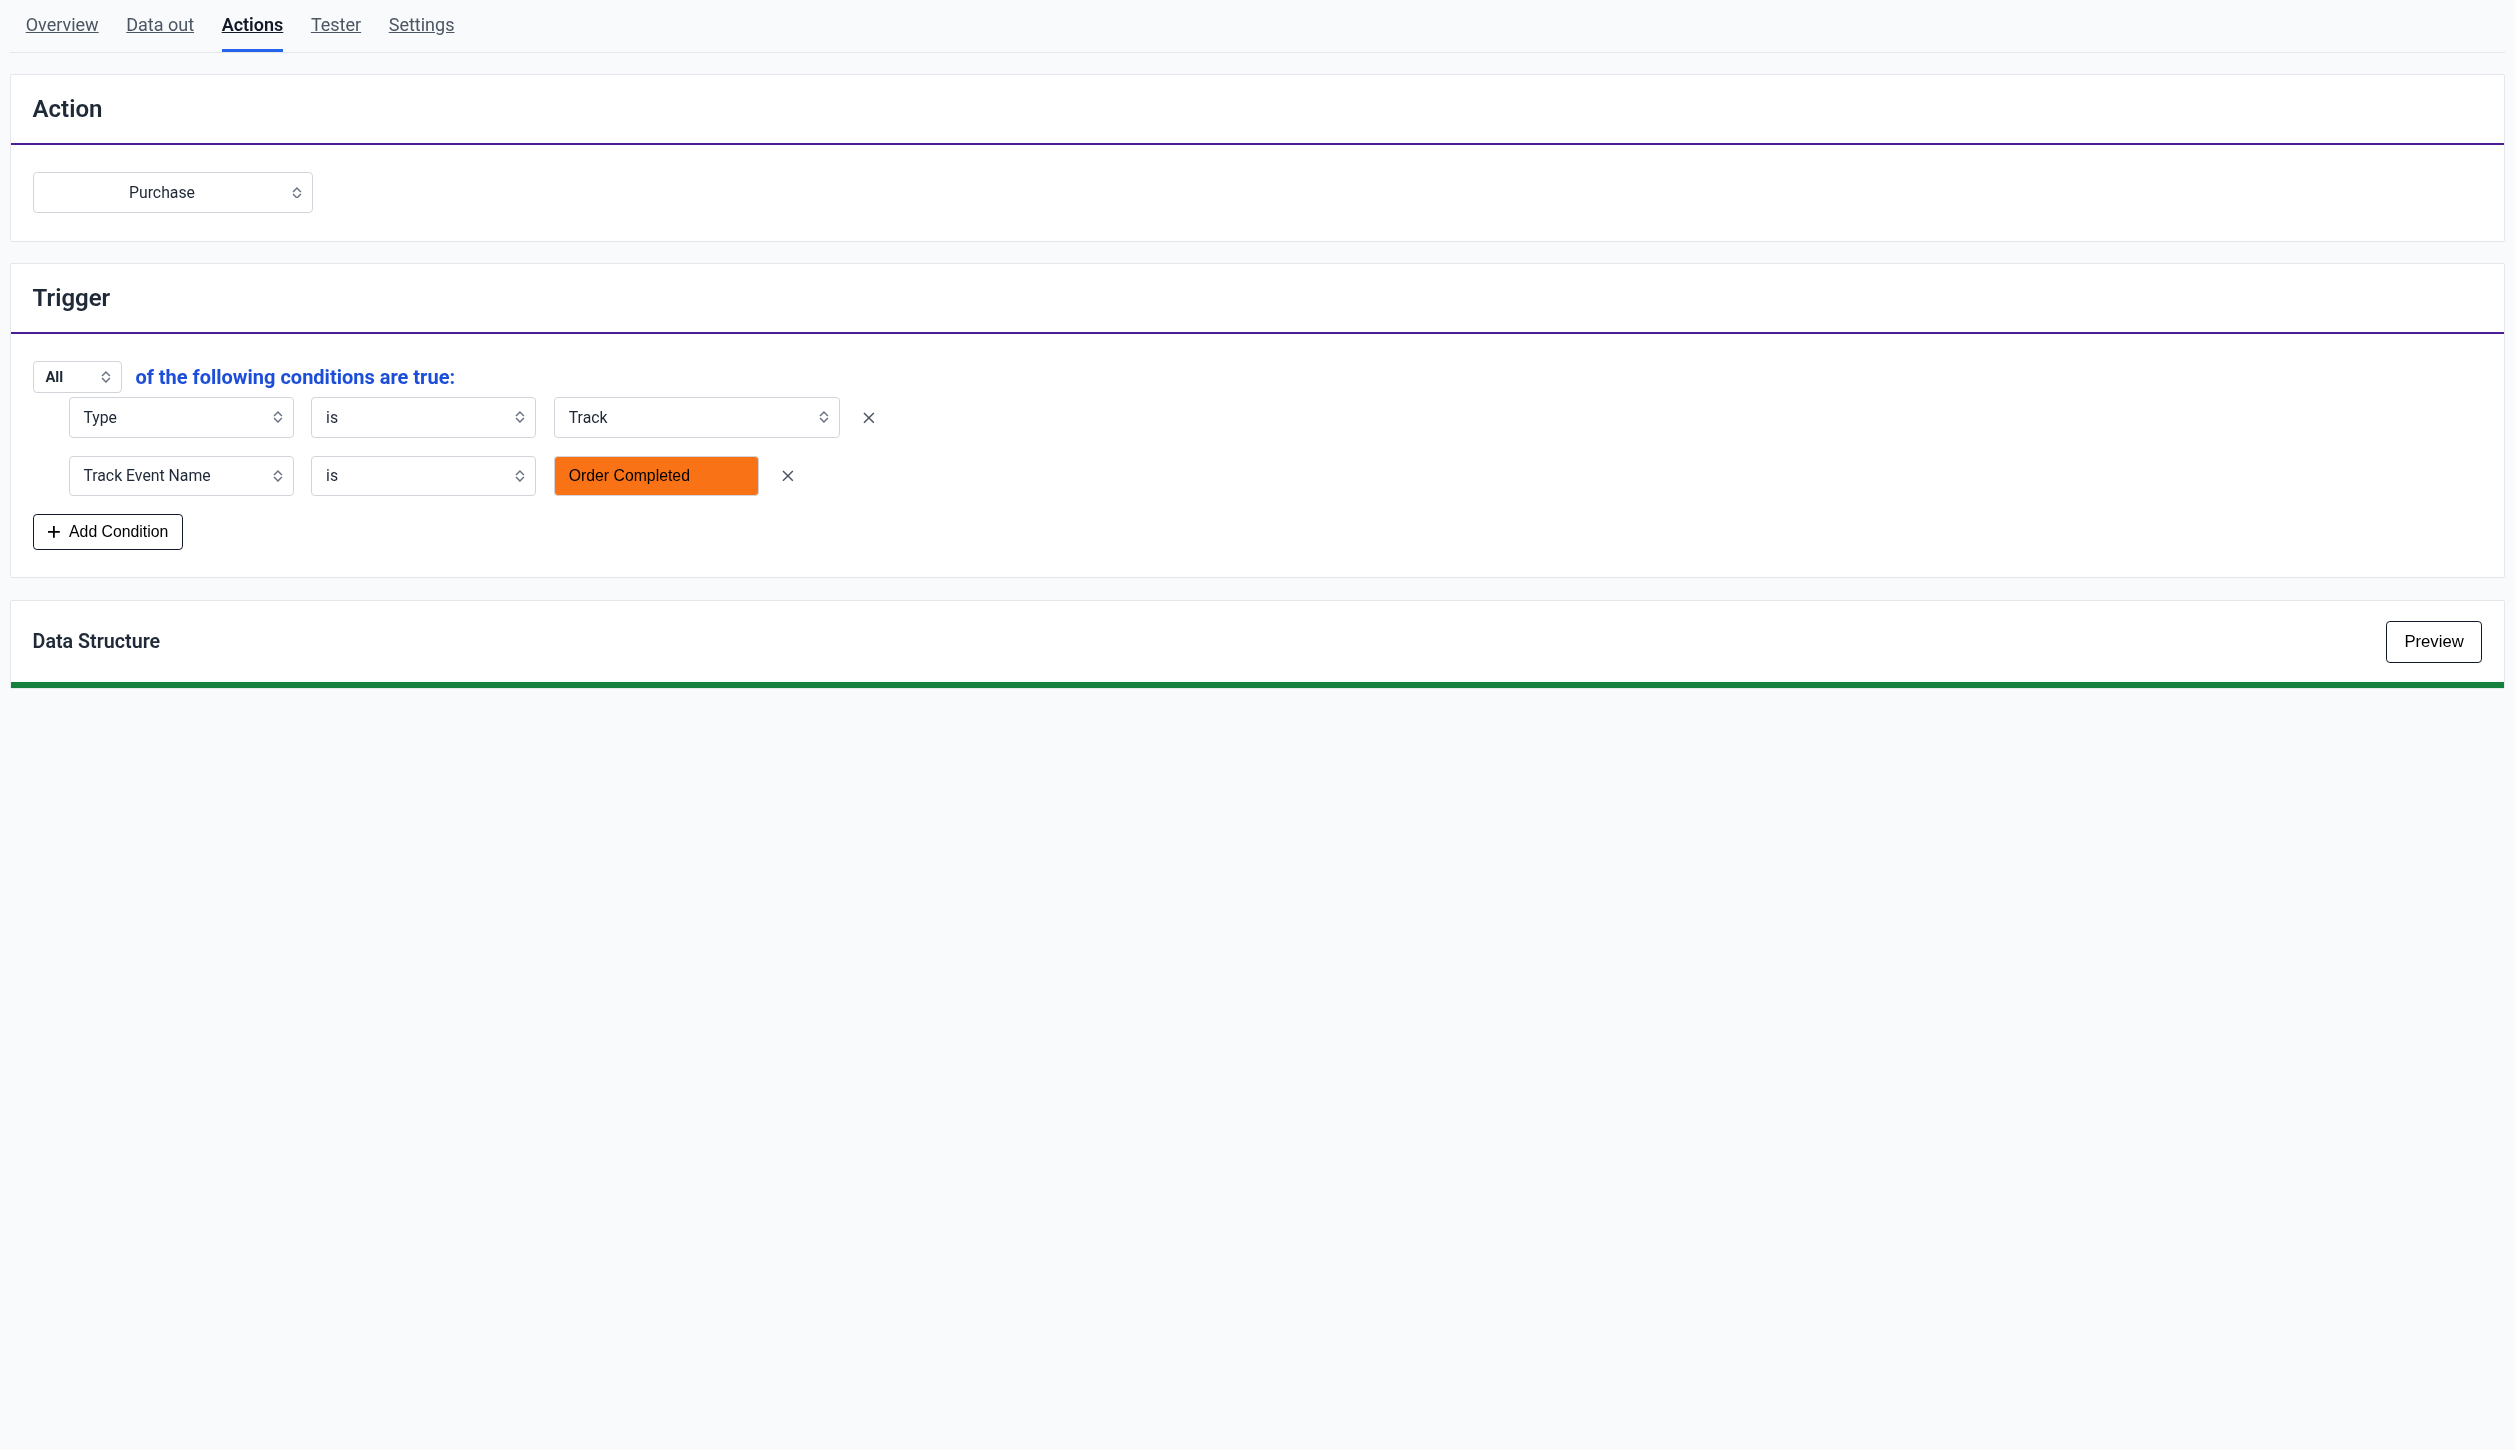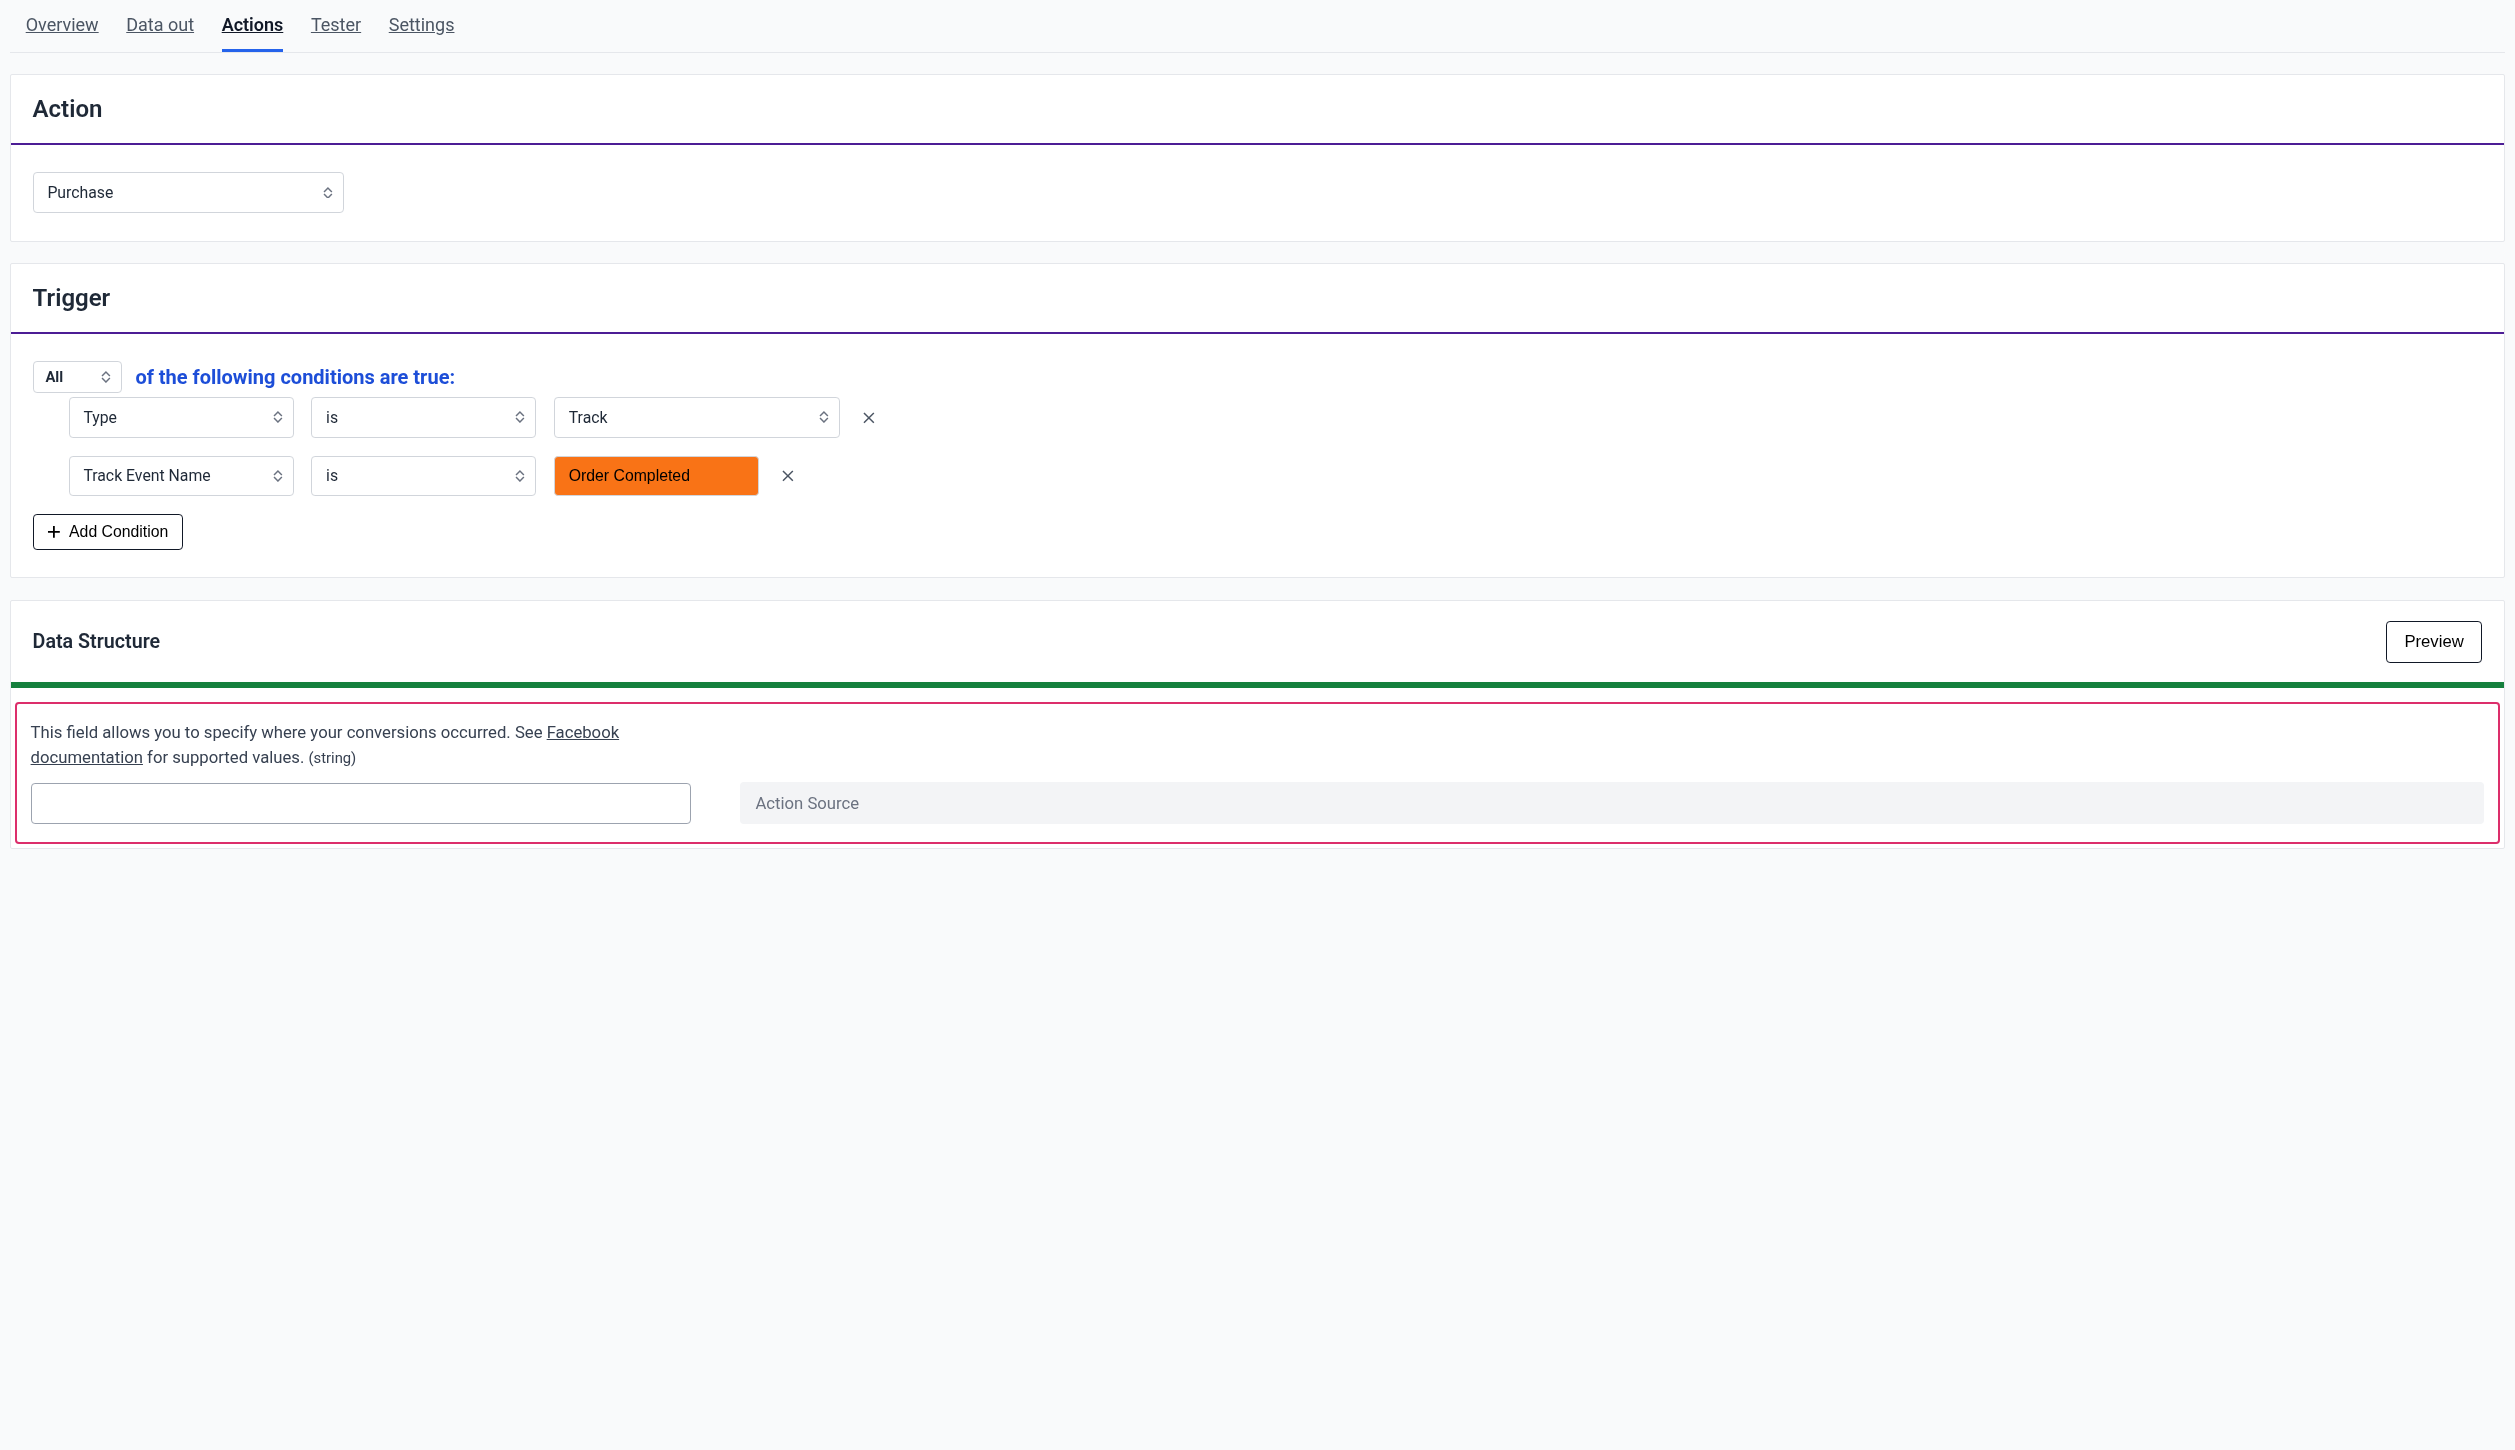--- a/index.html
+++ b/index.html
@@ -67,21 +67,22 @@
       align-items: center;
       border: 1px solid #d1d5db;
       border-radius: 3.9px;
       padding: 9.9px 35px 9.9px 13.8px;
       background: #fff;
       cursor: pointer;
       min-width: 79px;
       font-size: 15.8px;
     }
     .select-wide {
-      width: 311px;
+      width: 280px;
+      justify-content: center;
     }
     .select-mini {
       width: 89px;
       padding: 5.9px 27.6px 5.9px 11.8px;
       font-size: 14.8px;
     }
     .chevrons {
       position: absolute;
       right: 9.9px;
       top: 50%;
@@ -336,25 +337,16 @@
 
     </div>
   </div>
 
   <div class="card">
     <div class="card-header-row">
       <span class="card-header-title">Data Structure</span>
       <button class="preview-btn">Preview</button>
     </div>
 
-    <div class="highlight-box">
-      <p class="help-text">
-        <span>This field allows you to specify where your conversions occurred. See </span><a href="#">Facebook documentation</a><span> for supported values. </span><span class="type-hint">(string)</span>
-      </p>
-      <div class="field-row">
-        <input class="text-input" value="" style="">
-        <div class="readonly-field">Action Source</div>
-      </div>
-    </div>
   </div>
 
 </div>
 
 
 </body></html>

